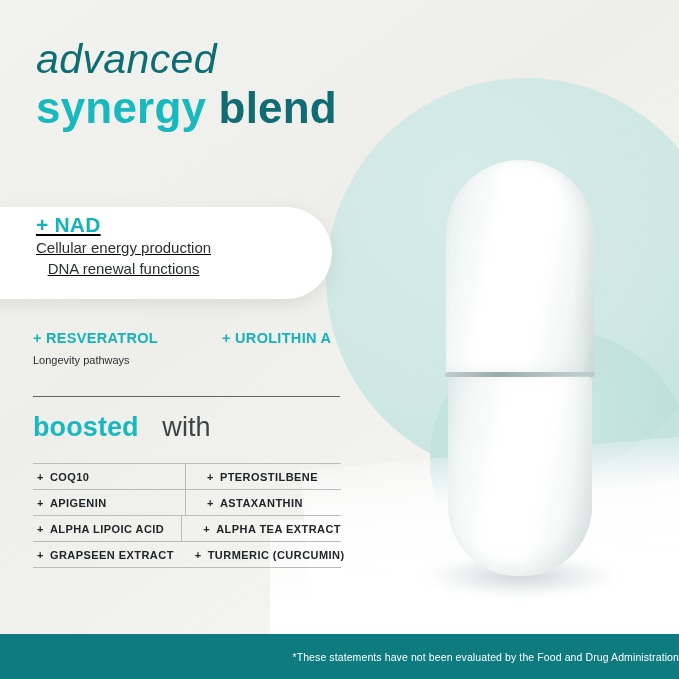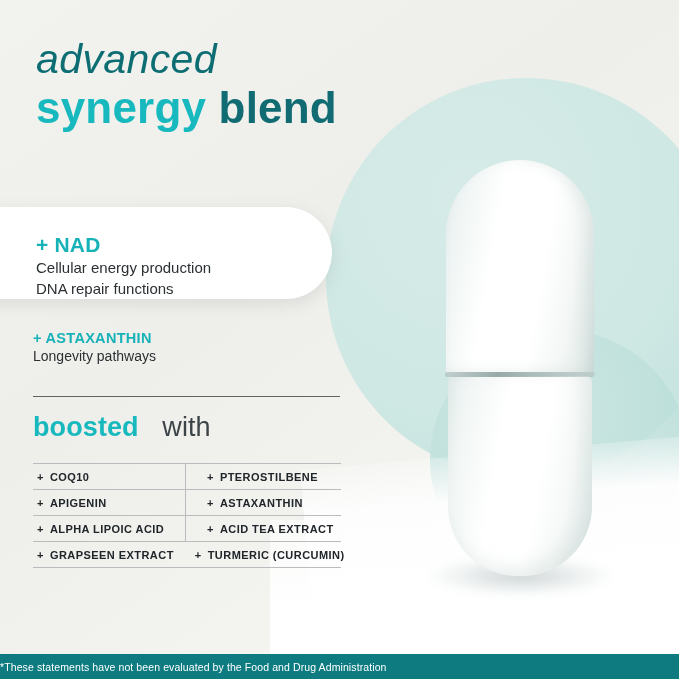--- a/index.html
+++ b/index.html
@@ -155,54 +155,56 @@
     top: 207px;
     width: 372px;
     height: 92px;
     background: #ffffff;
     border-radius: 0 46px 46px 0;
     box-shadow: 0 5px 16px rgba(120,130,130,.17);
   }
   .nad-inner {
     position: absolute;
     left: 76px;
-    top: 26px;
+    top: 6px;
+    text-decoration: underline;
   }
   .nad-title {
     font-size: 21px;
     font-weight: 700;
     color: #17b2b8;
     letter-spacing: .2px;
   }
   .nad-line {
     font-size: 15px;
     color: #2b3033;
     line-height: 1.36;
     margin-top: 1px;
+    text-align: center;
   }
 
   
   .features {
     position: absolute;
     left: 33px;
     top: 330px;
     width: 400px;
     display: flex;
   }
   .feature { width: 189px; }
   .feature-title {
     font-size: 14.5px;
     font-weight: 700;
     color: #17b2b8;
     letter-spacing: .3px;
   }
   .feature-desc {
-    font-size: 14px;
+    font-size: 11px;
     color: #2b3033;
-    margin-top: 2px;
+    margin-top: 8px;
   }
 
   
   .divider {
     position: absolute;
     left: 33px;
     top: 396px;
     width: 307px;
     height: 1px;
     background: #5f6467;
@@ -259,25 +261,25 @@
   .ing-left  { width: 148px; padding-left: 4px; }
   .ing-sep   { width: 1px; align-self: stretch; background: #b9bcbe; }
   .ing-right { flex: 1; padding-left: 21px; }
 
   
   .footer {
     position: absolute;
     left: 0;
     bottom: 0;
     width: 679px;
-    height: 25px;
+    height: 45px;
     background: #0d7b80;
     display: flex;
     align-items: center;
-    justify-content: flex-start;
+    justify-content: flex-end;
   }
   .footer-text {
     color: #ffffff;
     font-size: 10.5px;
     letter-spacing: .1px;
   }
 </style>
 </head>
 <body>
 
@@ -297,30 +299,31 @@
 
   <div class="headline">
     <span class="l1">advanced</span>
     <span class="l2"><span class="cyan">synergy</span><span class="dark">&nbsp;</span><span class="dark">blend</span></span>
   </div>
 
   <div class="nad-card">
     <div class="nad-inner">
       <div class="nad-title">+ NAD</div>
       <div class="nad-line">Cellular energy production</div>
-      <div class="nad-line">DNA repair functions</div>
+      <div class="nad-line">DNA renewal functions</div>
     </div>
   </div>
 
   <div class="features">
     <div class="feature">
-      <div class="feature-title">+ ASTAXANTHIN</div>
+      <div class="feature-title">+ RESVERATROL</div>
       <div class="feature-desc">Longevity pathways</div>
     </div>
     <div class="feature">
+      <div class="feature-title">+ UROLITHIN A</div>
     </div>
   </div>
 
   <div class="divider"></div>
 
   <div class="boosted"><span class="cyan">boosted</span><span class="grey">&nbsp;</span><span class="grey">with</span></div>
 
   <div class="ing-grid">
 
     <div class="ing-rule"></div>
@@ -351,21 +354,21 @@
 
     <div class="ing-rule"></div>
     <div class="ing-row">
       <div class="ing-cell ing-left">
         <span class="plus">+</span>
         <span>ALPHA LIPOIC ACID</span>
       </div>
       <div class="ing-sep"></div>
       <div class="ing-cell ing-right">
         <span class="plus">+</span>
-        <span>ACID TEA EXTRACT</span>
+        <span>ALPHA TEA EXTRACT</span>
       </div>
     </div>
 
     <div class="ing-rule"></div>
     <div class="ing-row">
       <div class="ing-cell ing-left">
         <span class="plus">+</span>
         <span>GRAPSEEN EXTRACT</span>
       </div>
       <div class="ing-sep"></div>

